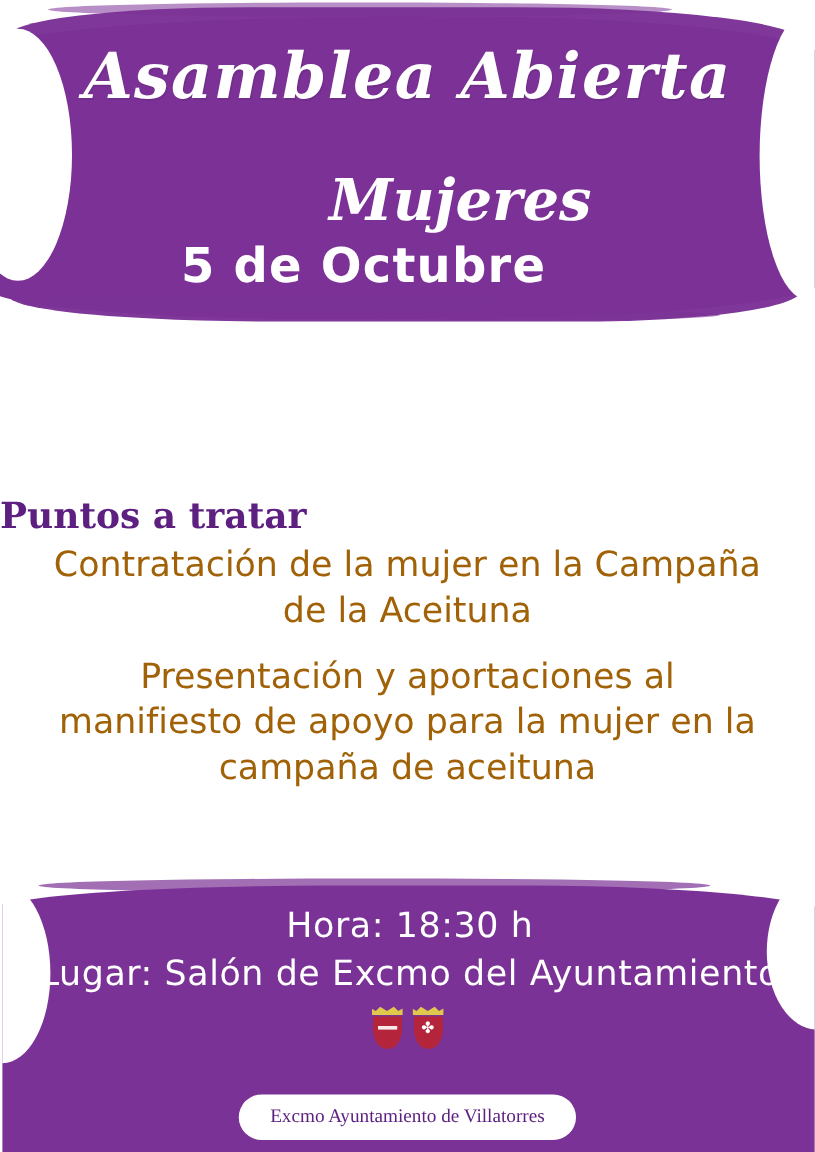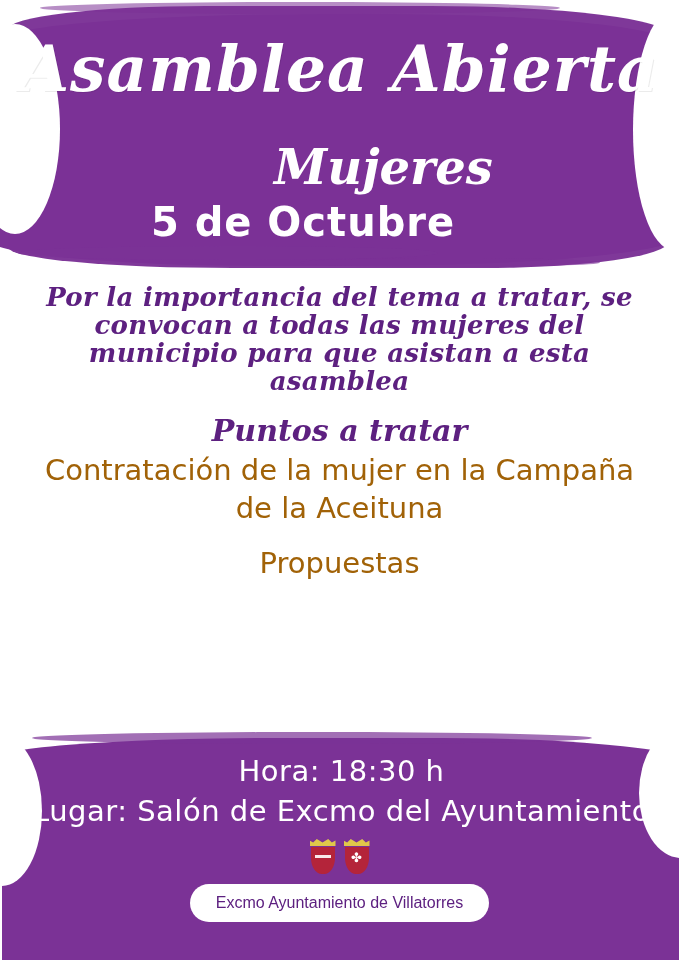--- a/index.html
+++ b/index.html
@@ -109,21 +109,21 @@
     color: #ffffff;
     text-align: center;
   }
   .title-line-1 {
     position: absolute;
     left: 0; top: 38px;
     width: 679px;
     font-family: "DejaVu Serif", serif;
     font-style: italic;
     font-weight: bold;
-    font-size: 63px;
+    font-size: 53px;
     letter-spacing: 1px;
     line-height: 1;
     text-shadow: 1px 1px 0 rgba(0,0,0,.08);
   }
   .title-line-2 {
     position: absolute;
     left: 0; top: 103px;
     width: 679px;
     font-family: "DejaVu Serif", serif;
     font-style: italic;
@@ -167,24 +167,22 @@
     font-size: 26px;
     line-height: 1.08;
     letter-spacing: .3px;
   }
 
   .points-title {
     position: absolute;
     left: 0;
     top: 413px;
     width: 679px;
-    text-align: center;
     color: #5d2080;
     font-family: "DejaVu Serif", serif;
-    font-style: italic;
     font-weight: bold;
     font-size: 30px;
   }
 
   .points {
     position: absolute;
     left: 38px;
     top: 452px;
     width: 603px;
     text-align: center;
@@ -330,24 +328,25 @@
     width: 679px;
     display: flex;
     justify-content: center;
     gap: 22px;
   }
   .badge {
     background: #ffffff;
     color: #5d2080;
     border-radius: 40px;
     padding: 9px 26px;
-    font-family: Liberation Sans, sans-serif;
+    font-family: Liberation Serif, serif;
     font-size: 16px;
     line-height: 1.25;
     min-width: 228px;
+    margin-top: 28px;
   }
 </style>
 </head>
 <body>
 
 <div class="poster">
 
   <div class="header-band">
     <div class="brush"></div>
     <div class="brush2"></div>
@@ -357,27 +356,26 @@
     <div class="notch-l"></div>
     <div class="notch-r"></div>
   </div>
 
   <div class="header-text">
     <div class="title-line-1">Asamblea Abierta</div>
     <div class="title-line-3">Mujeres</div>
     <div class="title-date">5 de Octubre</div>
   </div>
 
-  <div class="intro">Por la importancia del tema a tratar, se convocan a todas las mujeres del municipio para que asistan a esta asamblea</div>
 
   <div class="points-title">Puntos a tratar</div>
 
   <div class="points">
     <div class="point">Contratación de la mujer en la Campaña de la Aceituna</div>
-    <div class="point">Propuestas</div>
+    <div class="point">Presentación y aportaciones al manifiesto de apoyo para la mujer en la campaña de aceituna</div>
   </div>
 
   <div class="footer-band">
     <div class="brush"></div>
     <div class="streak-top"></div>
     <div class="notch-l"></div>
     <div class="notch-r"></div>
 
     <div class="footer-text">
       <div class="hora">Hora: 18:30 h</div>

